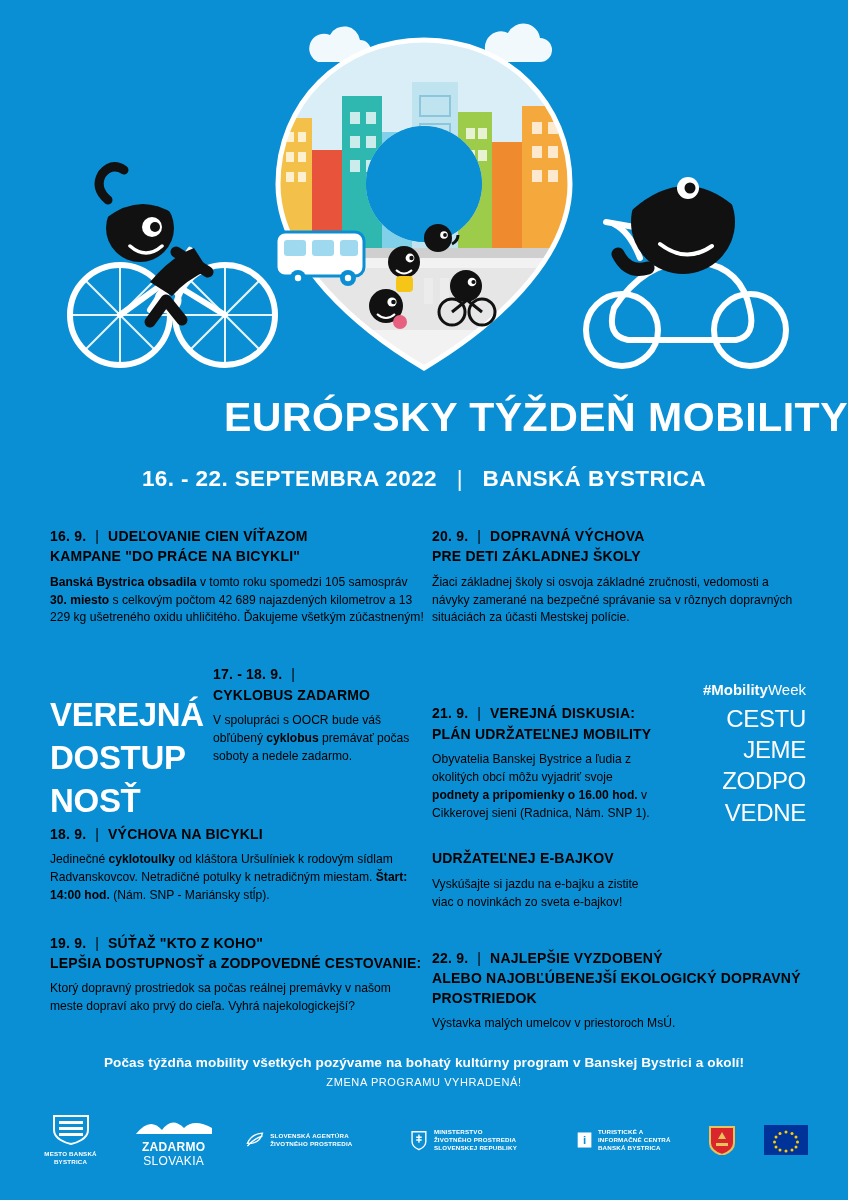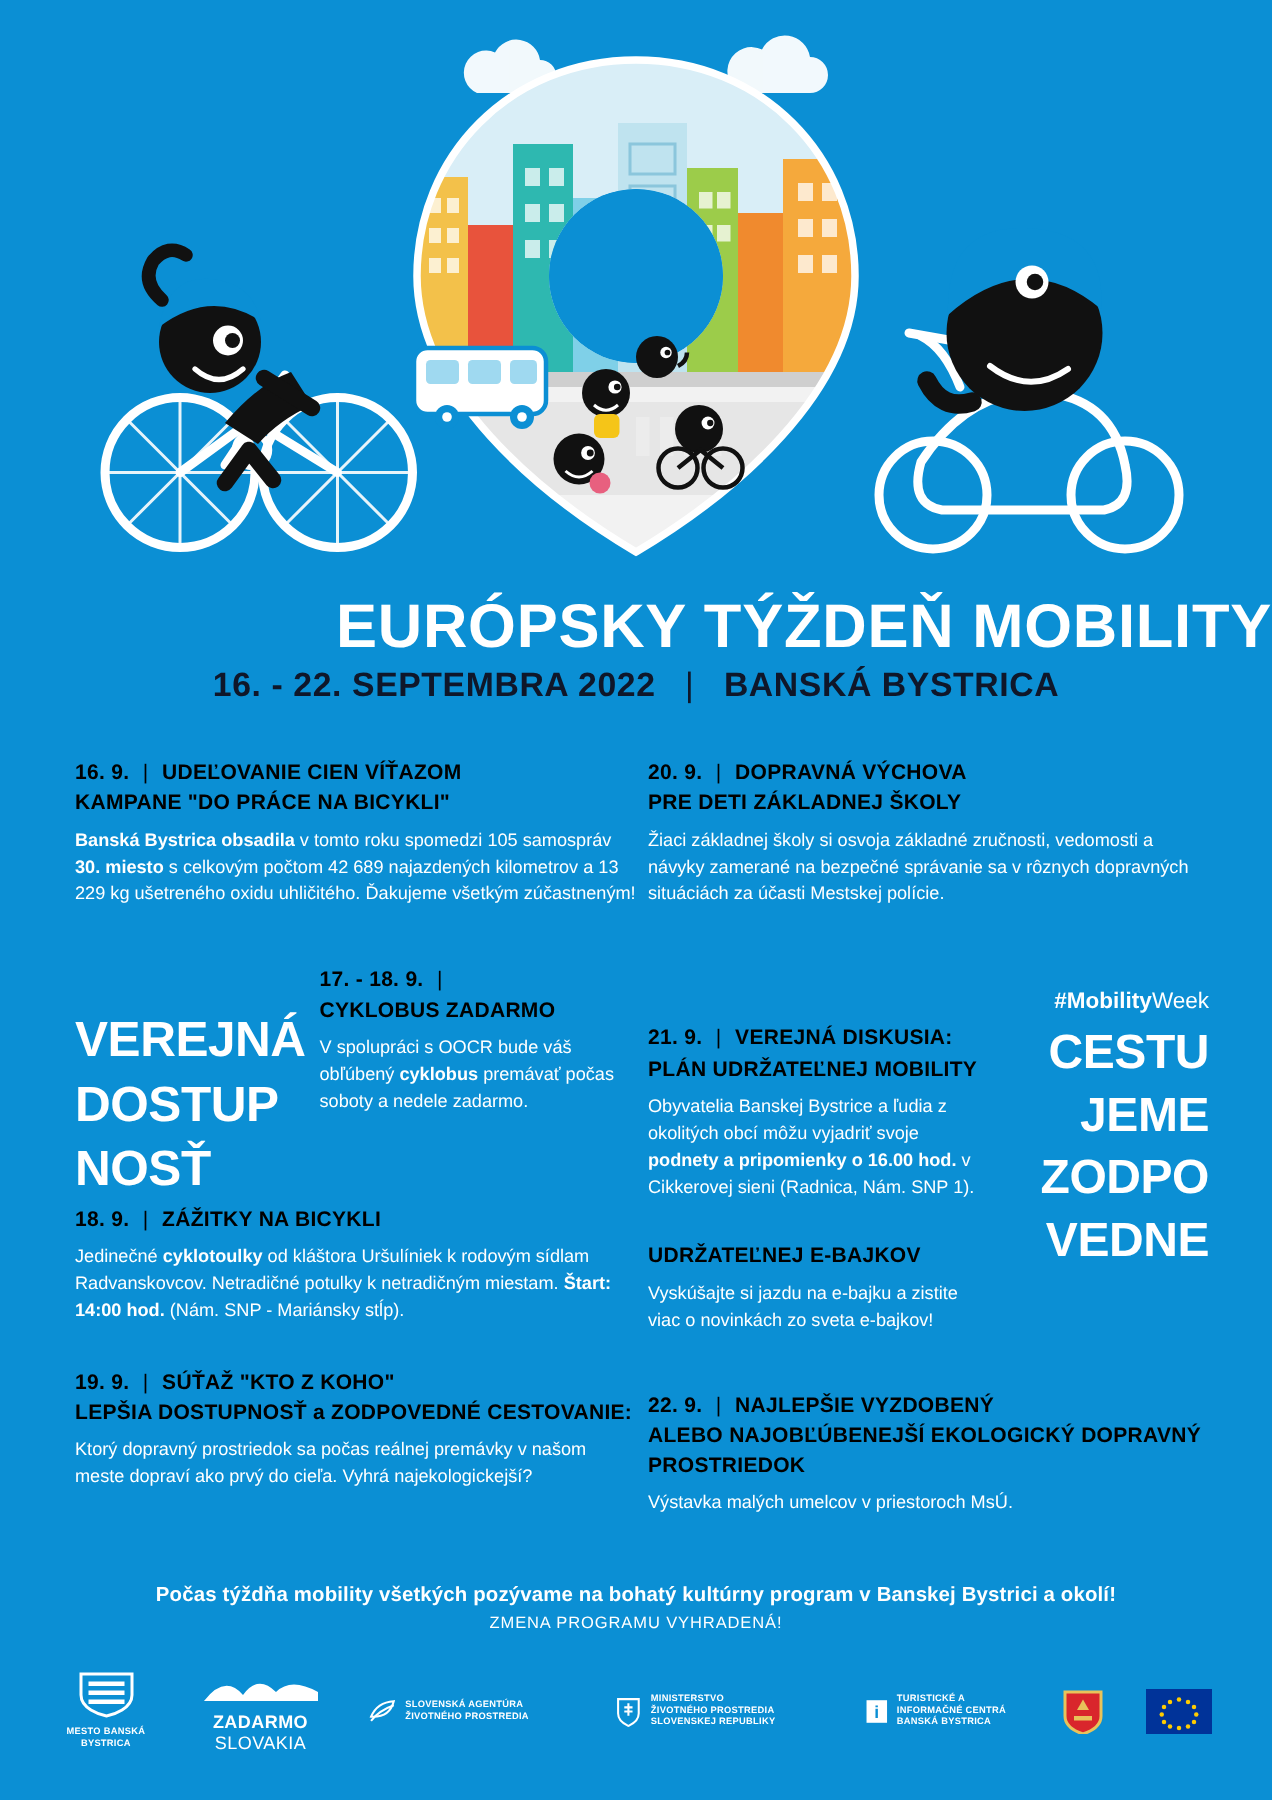--- a/index.html
+++ b/index.html
@@ -17,23 +17,23 @@
   .hero { position: relative; height: 390px; width: 100%; }
   .hero svg { display: block; }
 
   
   .title-block { text-align: center; margin-top: 6px; }
   .main-title {
     font-size: 41px; font-weight: bold; letter-spacing: 0.5px;
     color: #ffffff; line-height: 1.05; text-align: right;
   }
   .sub-title {
-    margin-top: 5px;
+    margin-top: 27px;
     font-size: 22.5px; font-weight: bold; letter-spacing: 0.4px;
-    color: #0f172a;
+    color: #ffffff;
   }
   .sub-title .sep { display: inline-block; margin: 0 13px; font-weight: normal; }
 
   
   .content {
     position: relative;
     margin-top: 34px;
     padding: 0 50px;
     height: 560px;
   }
@@ -42,21 +42,21 @@
 
   .ev { margin-bottom: 14px; }
   .ev-head {
     font-size: 14px; font-weight: bold; color: #000000;
     line-height: 1.45; letter-spacing: 0.2px;
   }
   .ev-head .dt { white-space: nowrap; }
   .ev-head .bar { display: inline-block; margin: 0 9px; font-weight: normal; }
   .ev-body {
     margin-top: 7px;
-    font-size: 12.1px; line-height: 1.48; color: #ffffff; font-weight: normal;
+    font-size: 12.1px; line-height: 1.48; color: #000000; font-weight: normal;
   }
   .ev-body b { font-weight: bold; }
 
   
   .slogan-left {
     position: absolute; left: 0; top: 168px; width: 170px;
     font-size: 33px; font-weight: bold; line-height: 1.30;
     letter-spacing: -0.3px;
   }
   .slogan-left div { white-space: nowrap; }
@@ -65,21 +65,21 @@
   .indent-block { margin-left: 163px; padding-top: 5px; }
 
   
   .slogan-right {
     position: absolute; right: -2px; top: 155px; width: 155px;
     text-align: right;
   }
   .hashtag { font-size: 15px; font-weight: bold; margin-bottom: 5px; }
   .hashtag .light { font-weight: normal; }
   .slogan-right .big {
-    font-size: 32px; font-weight: bold; line-height: 1.30; letter-spacing: -0.3px;
+    font-size: 24px; font-weight: normal; line-height: 1.30; letter-spacing: -0.3px;
   }
 
   
   .narrow { width: 228px; }
 
   
   .footer-text {
     position: absolute; left: 0; right: 0; top: 1055px; text-align: center;
   }
   .footer-main {
@@ -297,21 +297,21 @@
           <span class="dt">17. - 18. 9.</span><span class="bar">|</span><br>
           <span>CYKLOBUS ZADARMO</span>
         </div>
         <div class="ev-body">V spolupráci s OOCR bude váš obľúbený <b>cyklobus</b> premávať počas soboty a nedele zadarmo.</div>
       </div>
 
       <div style="height:44px"></div>
 
       <div class="ev">
         <div class="ev-head">
-          <span class="dt">18. 9.</span><span class="bar">|</span><span>ZÁŽITKY NA BICYKLI</span>
+          <span class="dt">18. 9.</span><span class="bar">|</span><span>VÝCHOVA NA BICYKLI</span>
         </div>
         <div class="ev-body">Jedinečné <b>cyklotoulky</b> od kláštora Uršulíniek k rodovým sídlam Radvanskovcov. Netradičné potulky k netradičným miestam. <b>Štart: 14:00 hod.</b> (Nám. SNP - Mariánsky stĺp).</div>
       </div>
 
       <div style="height:14px"></div>
 
       <div class="ev">
         <div class="ev-head">
           <span class="dt">19. 9.</span><span class="bar">|</span><span>SÚŤAŽ "KTO Z KOHO"</span><br>
           <span>LEPŠIA DOSTUPNOSŤ a ZODPOVEDNÉ CESTOVANIE:</span>

